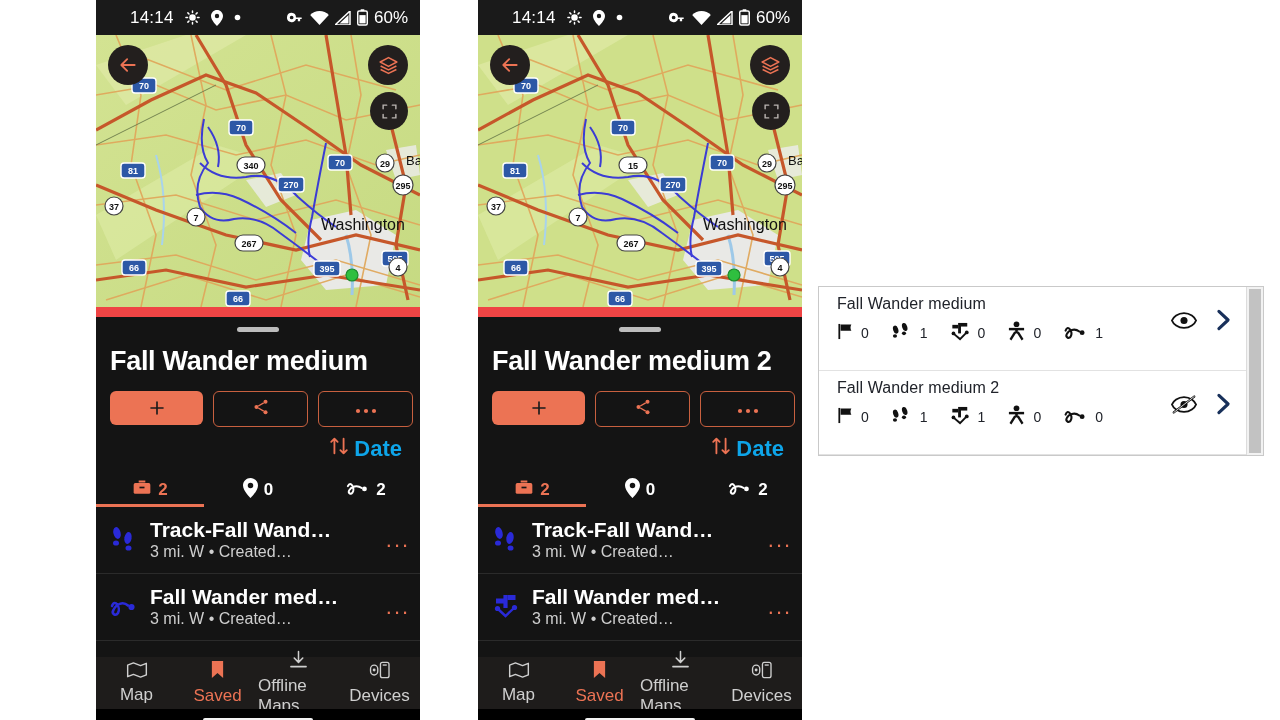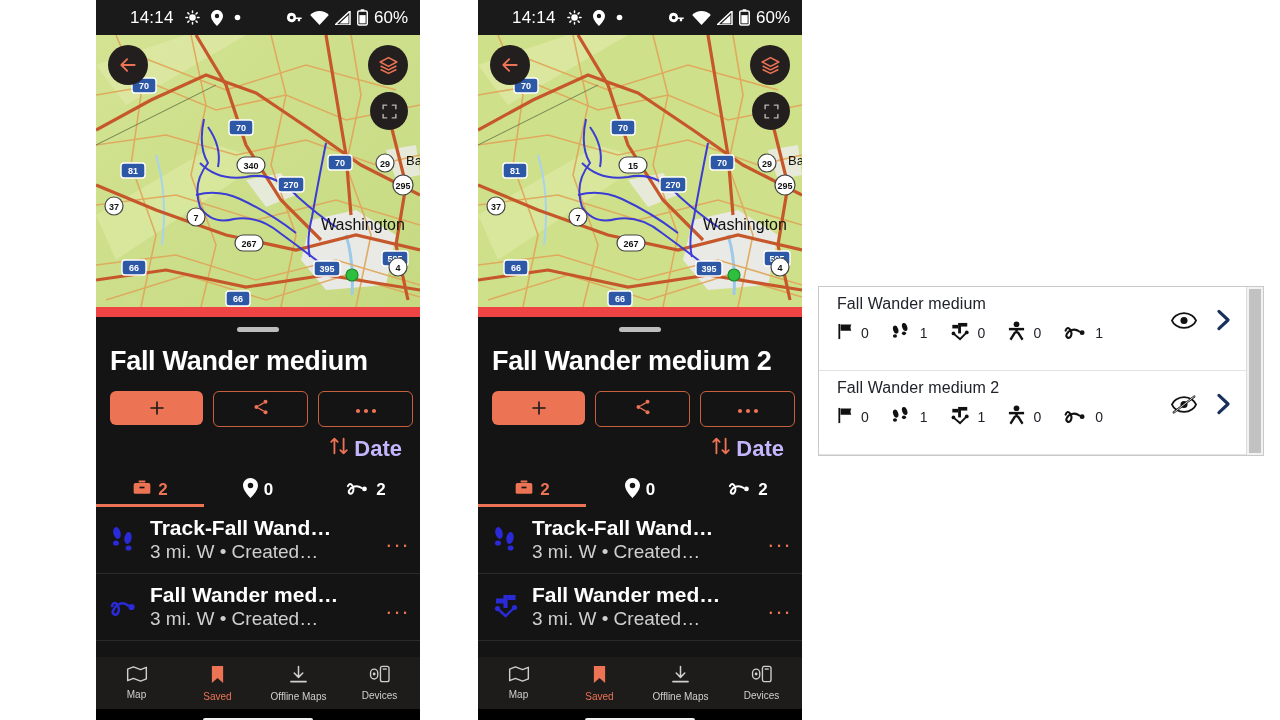--- a/index.html
+++ b/index.html
@@ -61,45 +61,45 @@
   }
   .btnrow { display:flex; gap:10px; margin:14px 0 0 14px; }
   .abtn {
     width:93px; height:34px; border-radius:6px;
     display:flex; align-items:center; justify-content:center;
   }
   .abtn.primary { background:#ec7354; }
   .abtn.outline { background:transparent; border:1px solid #c8603f; }
   .sortrow {
     display:flex; justify-content:flex-end; align-items:center; gap:4px;
-    margin:8px 18px 0 0; color:#c4b5fd; font-size:22px; font-weight:bold;
+    margin:8px 18px 0 0; color:#0ea5e9; font-size:22px; font-weight:bold;
   }
 
   
   .tabs { display:flex; margin-top:10px; position:relative; }
   .tab { flex:1; display:flex; align-items:center; justify-content:center; gap:6px;
          height:34px; color:#fff; font-size:17px; font-weight:bold; }
   .tab.active { color:#ec7354; }
   .tabline { position:absolute; bottom:0; left:0; width:33.33%; height:3px; background:#ec7354; }
 
   
   .list { flex:1; }
   .row { position:relative; height:66px; display:flex; align-items:center;
          border-bottom:1px solid #2b2b2b; padding-left:2px; }
   .row-ic { width:52px; display:flex; align-items:center; justify-content:center; }
   .row-txt { flex:1; overflow:hidden; }
   .row-t1 { color:#fff; font-size:21px; font-weight:bold; line-height:1.12; white-space:nowrap; }
-  .row-t2 { color:#cfcfcf; font-size:19px; line-height:1.25; white-space:nowrap; }
+  .row-t2 { color:#cfcfcf; font-size:16px; line-height:1.25; white-space:nowrap; }
   .row-more { width:44px; text-align:center; color:#ec7354; font-size:22px;
               letter-spacing:2px; line-height:0.6; }
 
   
   .navbar { height:52px; background:#1e1c1b; display:flex; }
   .nav { flex:1; display:flex; flex-direction:column; align-items:center; justify-content:center; gap:3px; }
-  .nav-lbl { font-size:10px; color:#cfcfcf; }
+  .nav-lbl { font-size:17px; color:#cfcfcf; }
   .nav.active .nav-lbl { color:#ec7354; }
   .gesturebar { height:21px; background:#000; display:flex; align-items:center; justify-content:center; }
   .gesture { width:110px; height:4px; border-radius:3px; background:#f2f2f2; }
 
   
   #panel {
     position:absolute; left:818px; top:286px; width:446px; height:170px;
     background:#fff; border:1px solid #c9c9c9;
     box-sizing:border-box; display:flex;
   }

